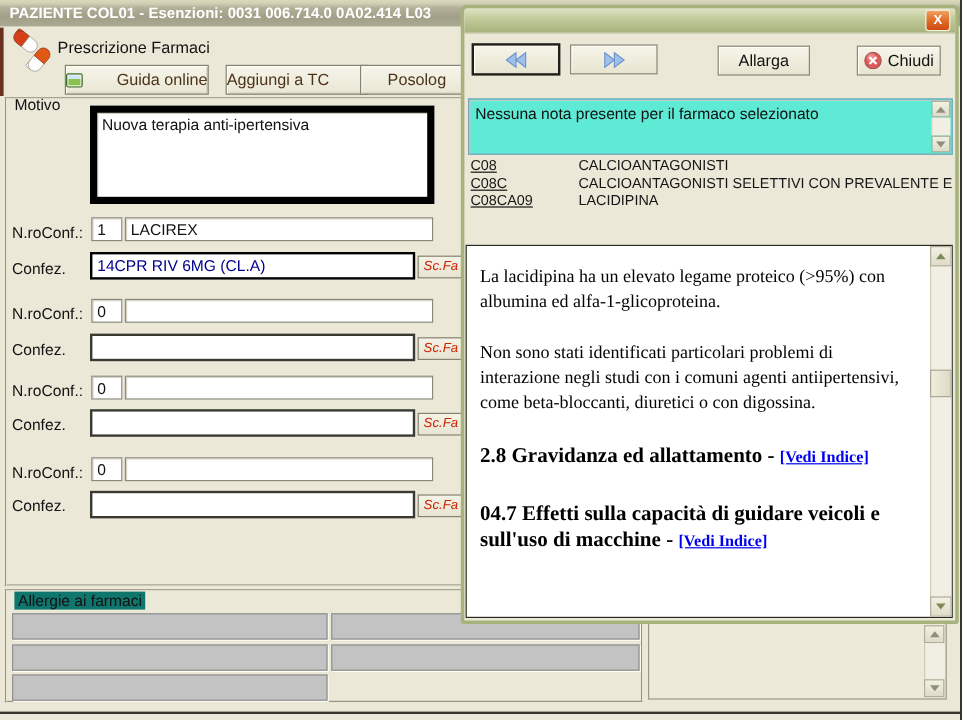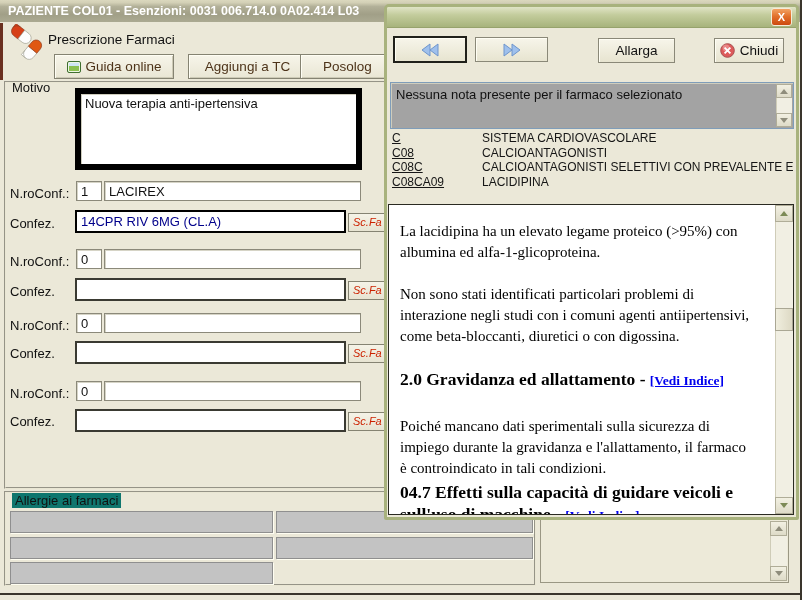--- a/index.html
+++ b/index.html
@@ -16,21 +16,21 @@
     background:linear-gradient(180deg,#dbd8be 0%,#d3d0b6 12%,#b2b098 30%,#a19f87 65%,#abaa92 100%);
     color:#fff; font-weight:bold; font-size:12.5px; line-height:22px;
     padding-left:8px; white-space:nowrap; overflow:hidden;
   }
   .maroon-strip { left:0; top:23px; width:3px; height:57px; background:#6a3020; }
   .app-title { left:48px; top:32px; font-size:13.5px; font-weight:normal; color:#111; }
 
   .tbtn {
     background:linear-gradient(180deg,#f7f5ea,#e9e6d4);
     border:1px solid #858372; color:#4d3319; font-size:13.5px;
-    display:flex; align-items:center; justify-content:center; gap:5px;
+    display:flex; align-items:center; justify-content:space-between; gap:5px;
     box-shadow:inset 1px 1px 0 #fffef4, inset -1px -1px 0 #cdcab6;
     white-space:nowrap; overflow:hidden;
   }
   .guida-ico {
     width:14px; height:12px; border:1px solid #3f6f2f; border-radius:2px;
     background:linear-gradient(180deg,#cfe4f4 0 35%, #8cc050 35% 100%);
     box-shadow:inset 0 0 0 1px #eef6e4; flex:0 0 auto;
   }
 
   .groove-box { border:2px groove #e9e6d3; }
@@ -210,44 +210,42 @@
   </button>
   <button class="dbtn" style="left:327px; top:31px; width:70px; height:25px;">
     <svg width="15" height="15" viewBox="0 0 15 15">
       <circle cx="7.5" cy="7.5" r="6.8" fill="#dd5a5a" stroke="#a85050"></circle>
       <circle cx="6" cy="5" r="3.4" fill="#f0a0a0" opacity="0.65"></circle>
       <path d="M4.6 4.6 L10.4 10.4 M10.4 4.6 L4.6 10.4" stroke="#fff" stroke-width="1.8"></path>
     </svg>
     <span>Chiudi</span>
   </button>
 
-  <div class="abs" style="left:3px; top:75px; width:404px; height:47px; background:#a3a3a3; border:1px solid #7f9db9; box-shadow:inset 1px 1px 0 #cfcdbd;">
+  <div class="abs" style="left:3px; top:75px; width:404px; height:47px; background:#5eead4; border:1px solid #7f9db9; box-shadow:inset 1px 1px 0 #cfcdbd;">
     <div style="padding:4px 24px 0 5px; font-size:13px; color:#111;">Nessuna nota presente per il farmaco selezionato</div>
     <div class="sb-btn" style="right:1px; top:1px; width:16px; height:14px;">
         <span class="tri-up"></span>
       </div>
     <div class="sb-track" style="right:1px; top:15px; width:16px; bottom:15px;"></div>
     <div class="sb-btn" style="right:1px; bottom:1px; width:16px; height:14px;">
         <span class="tri-dn"></span>
       </div>
   </div>
 
   <div class="abs" style="left:5px; top:124px; width:402px; height:73px; overflow:hidden;">
-    <div class="atc-row"><a class="atc-code">C</a><span>SISTEMA CARDIOVASCOLARE</span></div>
     <div class="atc-row"><a class="atc-code">C08</a><span>CALCIOANTAGONISTI</span></div>
     <div class="atc-row"><a class="atc-code">C08C</a><span>CALCIOANTAGONISTI SELETTIVI CON PREVALENTE EFF</span></div>
     <div class="atc-row"><a class="atc-code">C08CA09</a><span>LACIDIPINA</span></div>
   </div>
 
   <div class="content-box">
     <div class="content-text">
       <p>La lacidipina ha un elevato legame proteico (&gt;95%) con albumina ed alfa-1-glicoproteina.</p>
       <p>Non sono stati identificati particolari problemi di interazione negli studi con i comuni agenti antiipertensivi, come beta-bloccanti, diuretici o con digossina.</p>
-      <div class="h"><span>2.0 Gravidanza ed allattamento</span> <span>-</span> <a class="vlink">[Vedi Indice]</a></div>
-      <p style="margin-bottom:2px;">Poiché mancano dati sperimentali sulla sicurezza di impiego durante la gravidanza e l'allattamento, il farmaco è controindicato in tali condizioni.</p>
+      <div class="h"><span>2.8 Gravidanza ed allattamento</span> <span>-</span> <a class="vlink">[Vedi Indice]</a></div>
       <div class="h"><span>04.7 Effetti sulla capacità di guidare veicoli e sull'uso di macchine</span> <span>-</span> <a class="vlink">[Vedi Indice]</a></div>
     </div>
 
     <div class="sb-track" style="right:0; top:0; width:18px; bottom:0;"></div>
     <div class="sb-btn" style="right:0; top:0; width:18px; height:17px;">
         <span class="tri-up tri-green"></span>
       </div>
     <div class="sb-thumb" style="right:0; top:103px; width:18px; height:23px;"></div>
     <div class="sb-btn" style="right:0; bottom:0; width:18px; height:17px;">
         <span class="tri-dn tri-green"></span>

